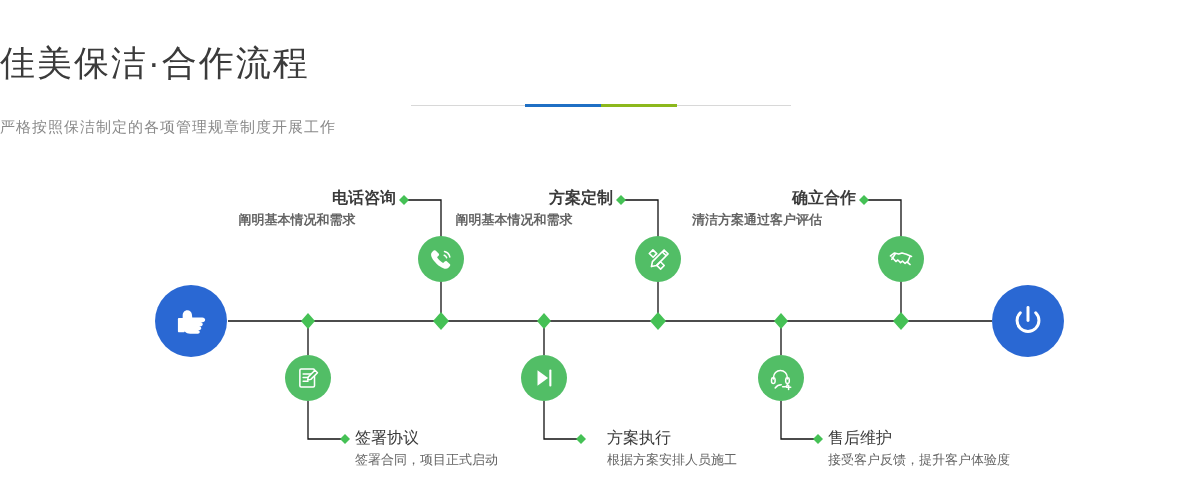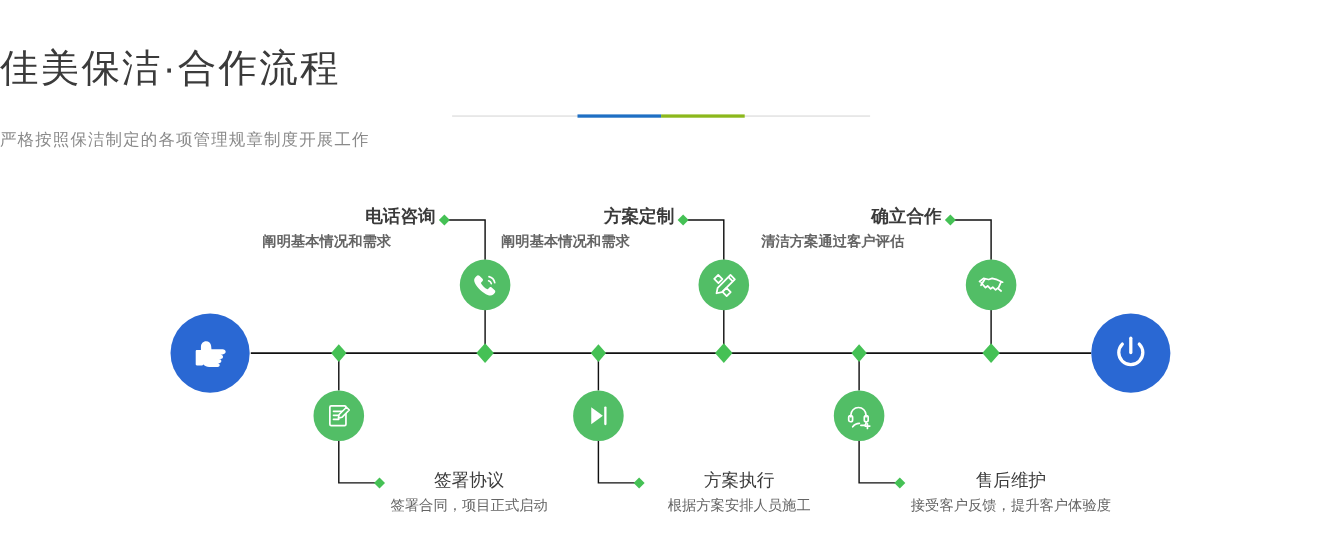--- a/index.html
+++ b/index.html
@@ -60,21 +60,21 @@
   }
   .node svg,.endpoint svg{display:block;}
 
   .lbl{position:absolute;white-space:nowrap;}
   .lbl .t{
     font-size:16px;color:#3a3a3a;line-height:20px;
   }
   .lbl .d{
     font-size:13px;color:#646464;line-height:18px;margin-top:3px;
   }
-  .lbl.right{text-align:center;}
+  .lbl.right{text-align:left;}
   .lbl.left{text-align:right;font-weight:bold;}
   .lbl.left .d{text-align:center;}
 </style>
 </head>
 <body>
 
 <div id="stage">
 
   <div class="header">
     <div class="title">佳美保洁·合作流程</div>

